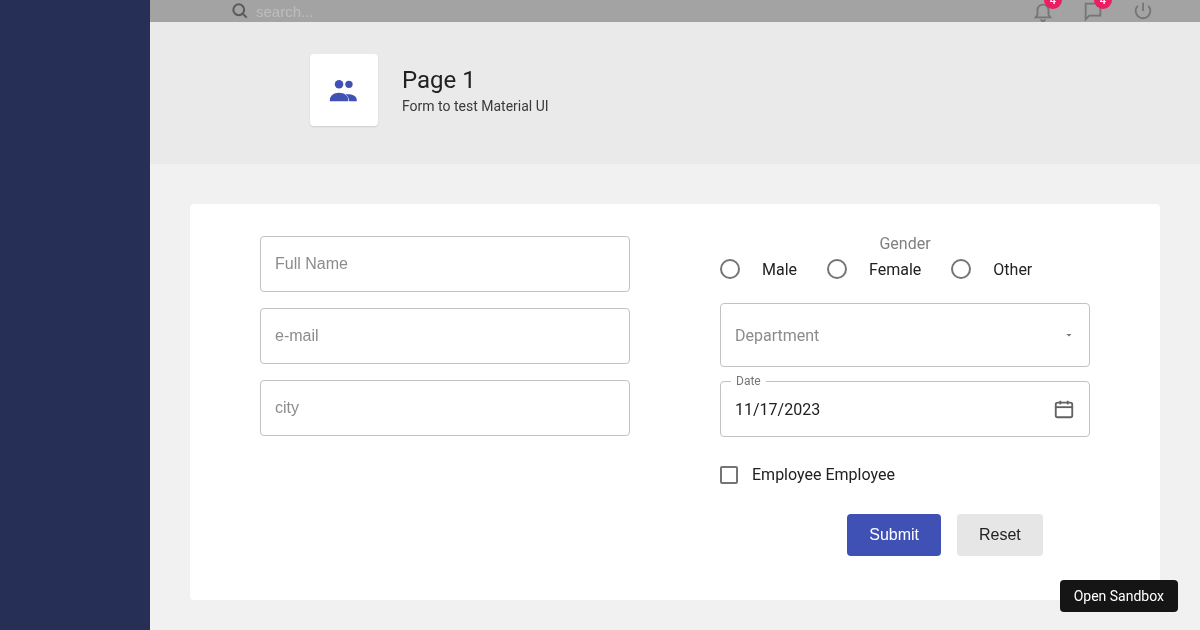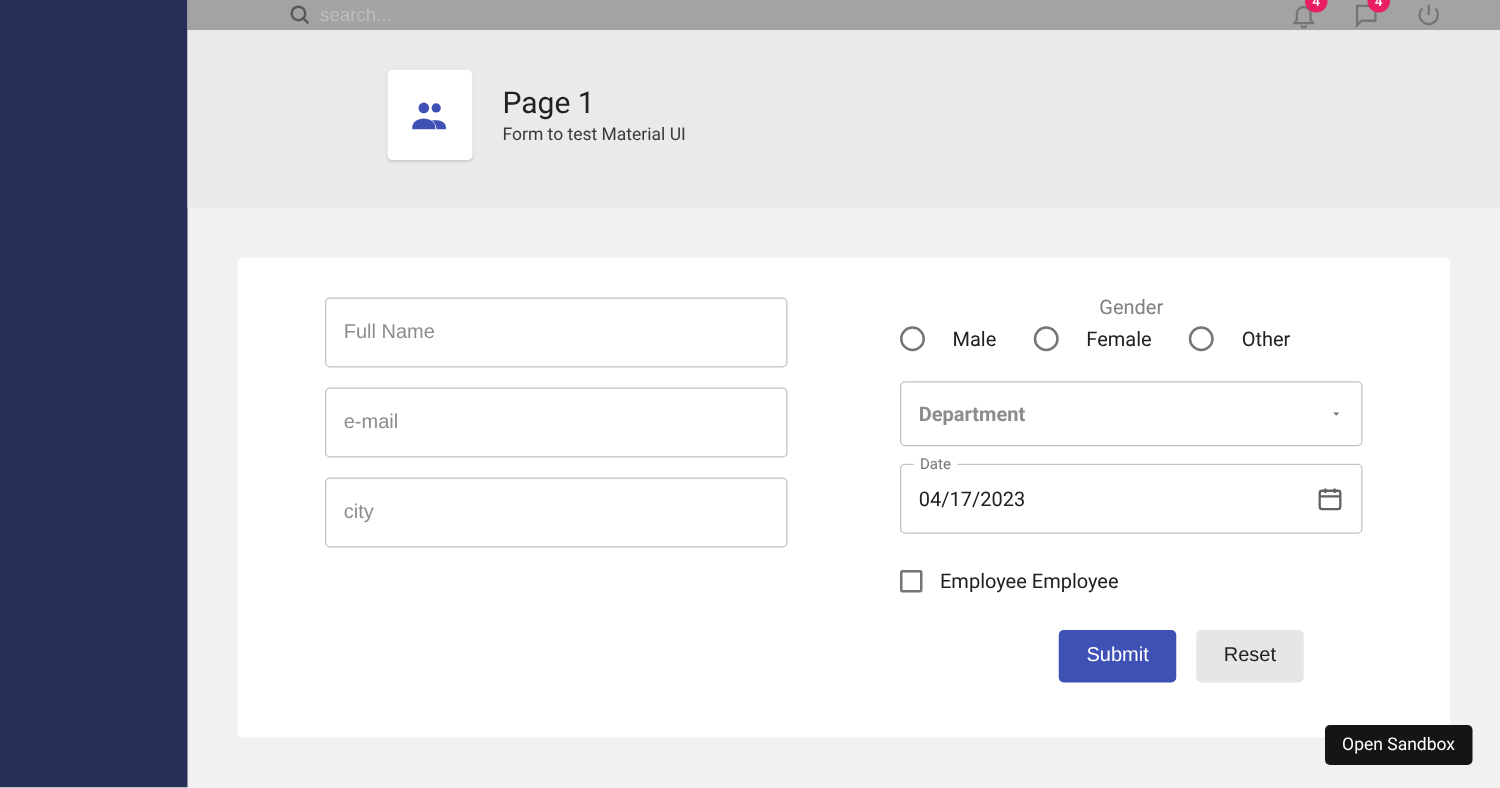--- a/index.html
+++ b/index.html
@@ -71,23 +71,23 @@
   .tf input::placeholder { color: #8c8c8c; }
 
   .group-label { font-size: 16px; color: #808080; text-align: center; margin-bottom: 6px; margin-top: -2px; }
   .radio-row { display: flex; gap: 30px; align-items: center; margin-bottom: 24px; }
   .radio-item { display: flex; align-items: center; gap: 22px; cursor: pointer; }
   .radio-circle { width: 20px; height: 20px; border: 2px solid #757575; border-radius: 50%; }
   .radio-item span.lbl { font-size: 16px; color: #212121; }
 
   .select-box {
     border: 1px solid #c2c2c2; border-radius: 4px;
-    height: 52px; padding: 0 14px;
+    height: 64px; padding: 0 14px;
     display: flex; align-items: center; justify-content: space-between;
-    margin-bottom: 14px; cursor: pointer; font-weight: bold;
+    margin-bottom: 14px; cursor: pointer;
   }
   .select-box .ph { color: #8c8c8c; font-size: 16px; }
 
   .date-box {
     position: relative;
     border: 1px solid #c2c2c2; border-radius: 4px;
     height: 56px; padding: 0 14px;
     display: flex; align-items: center; justify-content: space-between;
     margin-bottom: 28px; cursor: pointer;
   }
@@ -207,21 +207,21 @@
 
         <div class="select-box">
           <span class="ph">Department</span>
           <svg width="12" height="12" viewBox="0 0 24 24" fill="#757575">
             <path d="M7 10l5 5 5-5z"></path>
           </svg>
         </div>
 
         <div class="date-box">
           <span class="floating">Date</span>
-          <span class="val">04/17/2023</span>
+          <span class="val">11/17/2023</span>
           <svg width="22" height="22" viewBox="0 0 24 24" fill="none" stroke="#616161" stroke-width="2">
             <rect x="3" y="5" width="18" height="16" rx="2"></rect>
               <line x1="3" y1="10" x2="21" y2="10"></line>
             <line x1="8" y1="3" x2="8" y2="7"></line>
               <line x1="16" y1="3" x2="16" y2="7"></line>
           </svg>
         </div>
 
         <div class="check-row">
           <div class="checkbox-sq"></div>

